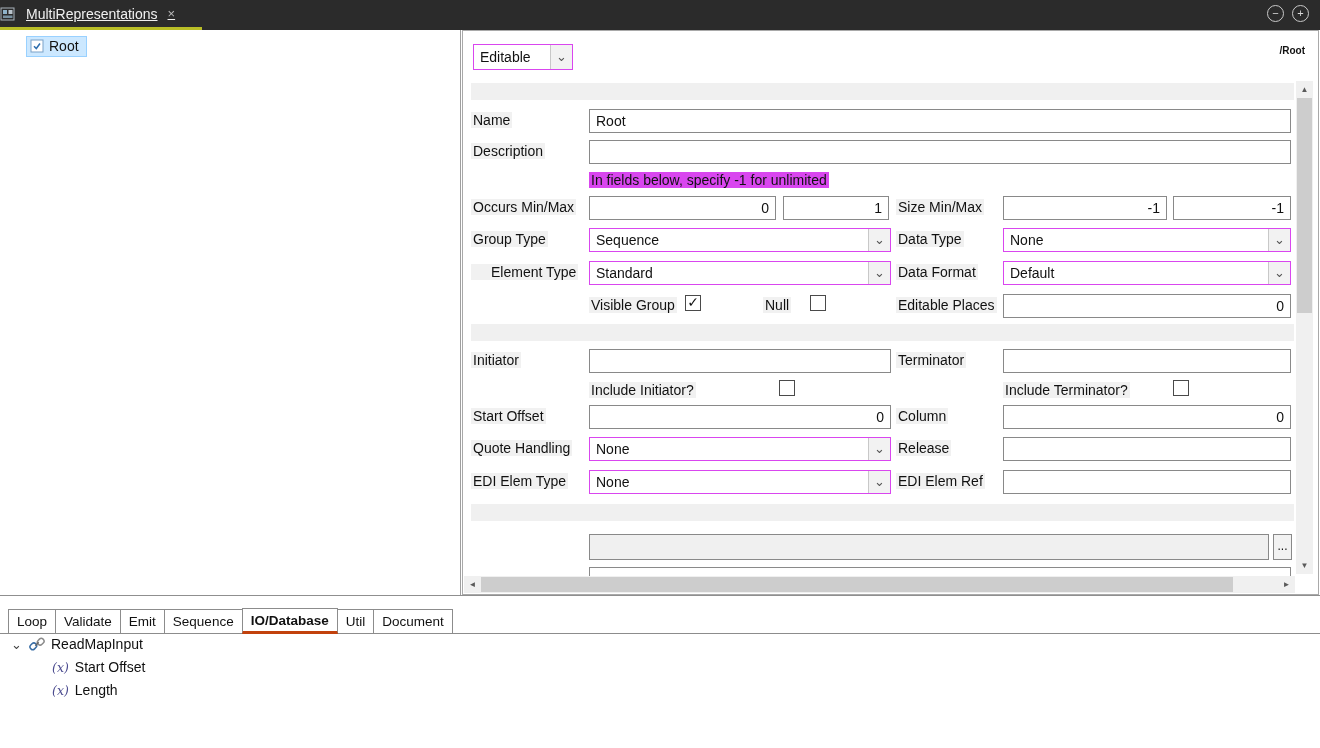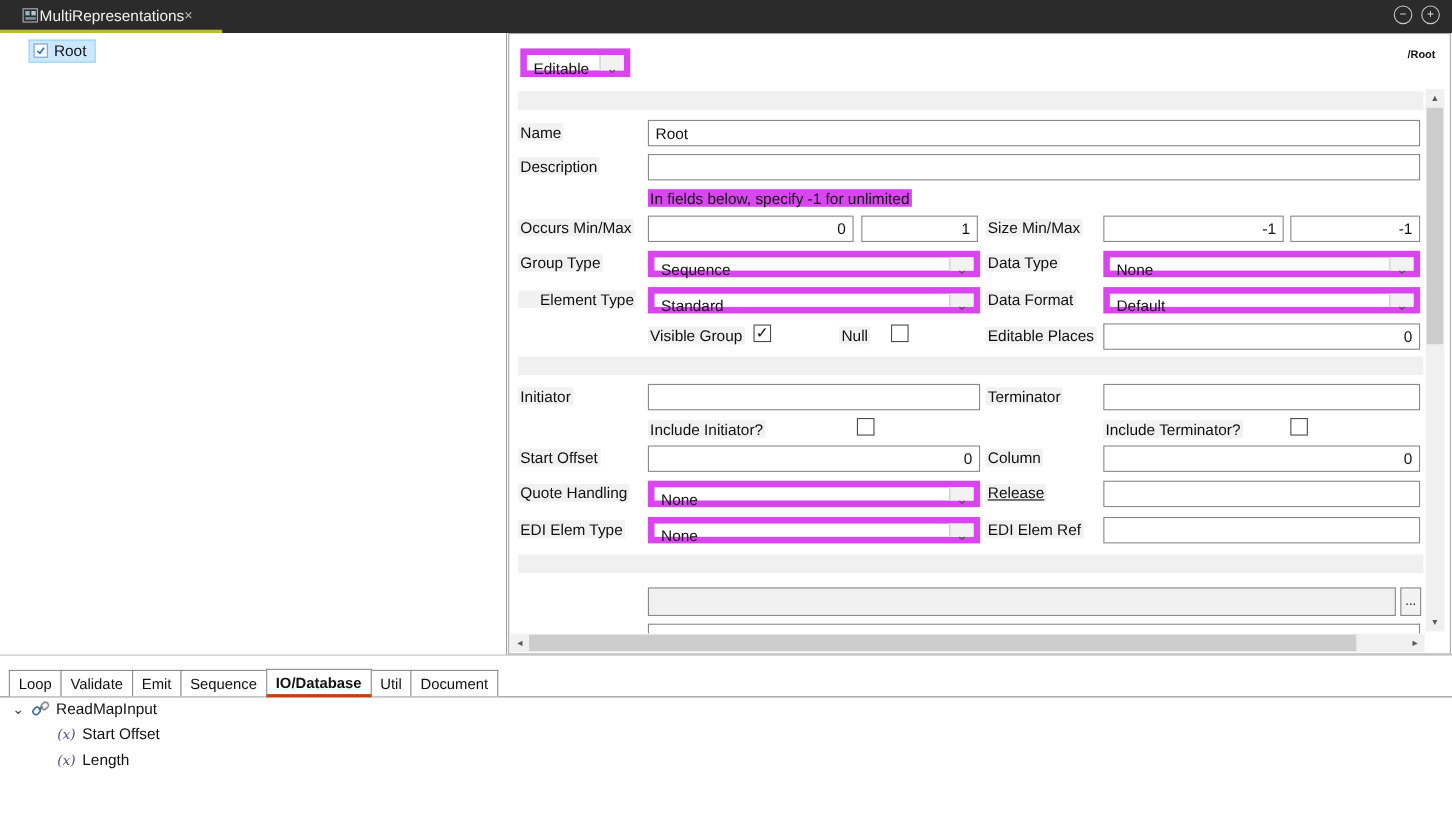--- a/index.html
+++ b/index.html
@@ -1,33 +1,33 @@
 <!DOCTYPE html>
 <html><head>
 <meta charset="utf-8">
 <style>
   html,body{margin:0;padding:0;}
   body{font-family:"Liberation Sans",sans-serif;background:#fff;width:1320px;height:748px;position:relative;font-size:14px;color:#111;overflow:hidden;}
   
   .titlebar{position:absolute;left:0;top:0;width:1320px;height:30px;background:#2b2b2b;}
-  .doc-tab{position:absolute;left:0;top:0;height:27px;display:flex;align-items:center;padding:0 14px 0 20px;color:#f0f0f0;cursor:default;}
+  .doc-tab{position:absolute;left:0;top:0;height:27px;display:flex;align-items:center;gap:10px;padding:0 14px 0 0;color:#f0f0f0;cursor:default;text-decoration:underline;}
   .doc-tab .title{font-size:14px;}
   .doc-tab .close{color:#b9b9b9;font-size:13px;}
   .tab-underline{position:absolute;left:0;top:27px;width:202px;height:3px;}
   .win-ctrl{position:absolute;top:5px;width:15px;height:15px;border:1px solid #c9c9c9;border-radius:50%;color:#d9d9d9;font-size:11px;line-height:14px;text-align:center;}
   
   .main{position:absolute;left:0;top:30px;width:1320px;height:566px;border-bottom:1px solid #8f8f8f;box-sizing:border-box;background:#fff;}
   .tree-panel{position:absolute;left:0;top:0;width:461px;height:565px;background:#fff;border-right:1px solid #9f9f9f;box-sizing:border-box;}
   .root-item{position:absolute;left:26px;top:6px;display:flex;align-items:center;gap:5px;background:#cce8ff;border:1px solid #99d1ff;padding:1px 7px 2px 3px;}
   .form-panel{position:absolute;left:462px;top:0;width:857px;height:565px;background:#fff;border:1px solid #a9a9a9;box-sizing:border-box;}
   .lbl{background:#f1f1f1;padding:0 2px;white-space:nowrap;position:absolute;}
   .inp{position:absolute;box-sizing:border-box;height:24px;border:1px solid #898989;background:#fff;font-family:inherit;font-size:14px;padding:0 6px;color:#111;outline:none;}
   .inp.num{text-align:right;}
   .inp.dis{background:#f0f0f0;}
-  .combo{position:absolute;box-sizing:border-box;height:24px;border:6px solid #d946ef;background:#fff;}
+  .combo{position:absolute;box-sizing:border-box;height:24px;border:1px solid #d946ef;background:#fff;}
   .combo .val{position:absolute;left:6px;top:3px;font-size:14px;white-space:nowrap;}
   .combo .btn{position:absolute;right:0;top:0;bottom:0;width:21px;background:#f2f2f2;border-left:1px solid #c8c8c8;color:#555;text-align:center;font-size:13px;line-height:21px;}
   .band{position:absolute;left:8px;width:823px;height:17px;background:#f0f0f0;}
   .cb{position:absolute;width:16px;height:16px;border:1px solid #4a4a4a;background:#fff;box-sizing:border-box;font-size:14px;line-height:13px;text-align:center;color:#111;}
   .hint{position:absolute;background:#d946ef;padding:0 2px;}
   .path{position:absolute;right:13px;top:14px;font-weight:bold;font-size:10px;}
   
   .vsb{position:absolute;left:833px;top:50px;width:17px;height:493px;background:#f0f0f0;}
   .vsb .arr{position:absolute;left:0;width:17px;height:17px;color:#5a5a5a;font-size:8px;text-align:center;line-height:17px;}
   .vsb .thumb{position:absolute;left:1px;width:15px;background:#cdcdcd;}
@@ -149,21 +149,21 @@
     <span class="lbl" style="left:8px;top:377px;">Start Offset</span>
     <input class="inp num" style="left: 126px; top: 374px; width: 302px;" value="0">
     <span class="lbl" style="left:433px;top:377px;">Column</span>
     <input class="inp num" style="left: 540px; top: 374px; width: 288px;" value="0">
 
     <span class="lbl" style="left:8px;top:409px;">Quote Handling</span>
     <div class="combo" style="left:126px;top:406px;width:302px;">
       <span class="val">None</span>
       <span class="btn">⌄</span>
     </div>
-    <span class="lbl" style="left:433px;top:409px;text-decoration:underline;">Release</span>
+    <span class="lbl" style="left:433px;top:409px;">Release</span>
     <input class="inp" style="left: 540px; top: 406px; width: 288px;" value="">
 
     <span class="lbl" style="left:8px;top:442px;">EDI Elem Type</span>
     <div class="combo" style="left:126px;top:439px;width:302px;">
       <span class="val">None</span>
       <span class="btn">⌄</span>
     </div>
     <span class="lbl" style="left:433px;top:442px;">EDI Elem Ref</span>
     <input class="inp" style="left: 540px; top: 439px; width: 288px;" value="">
 

